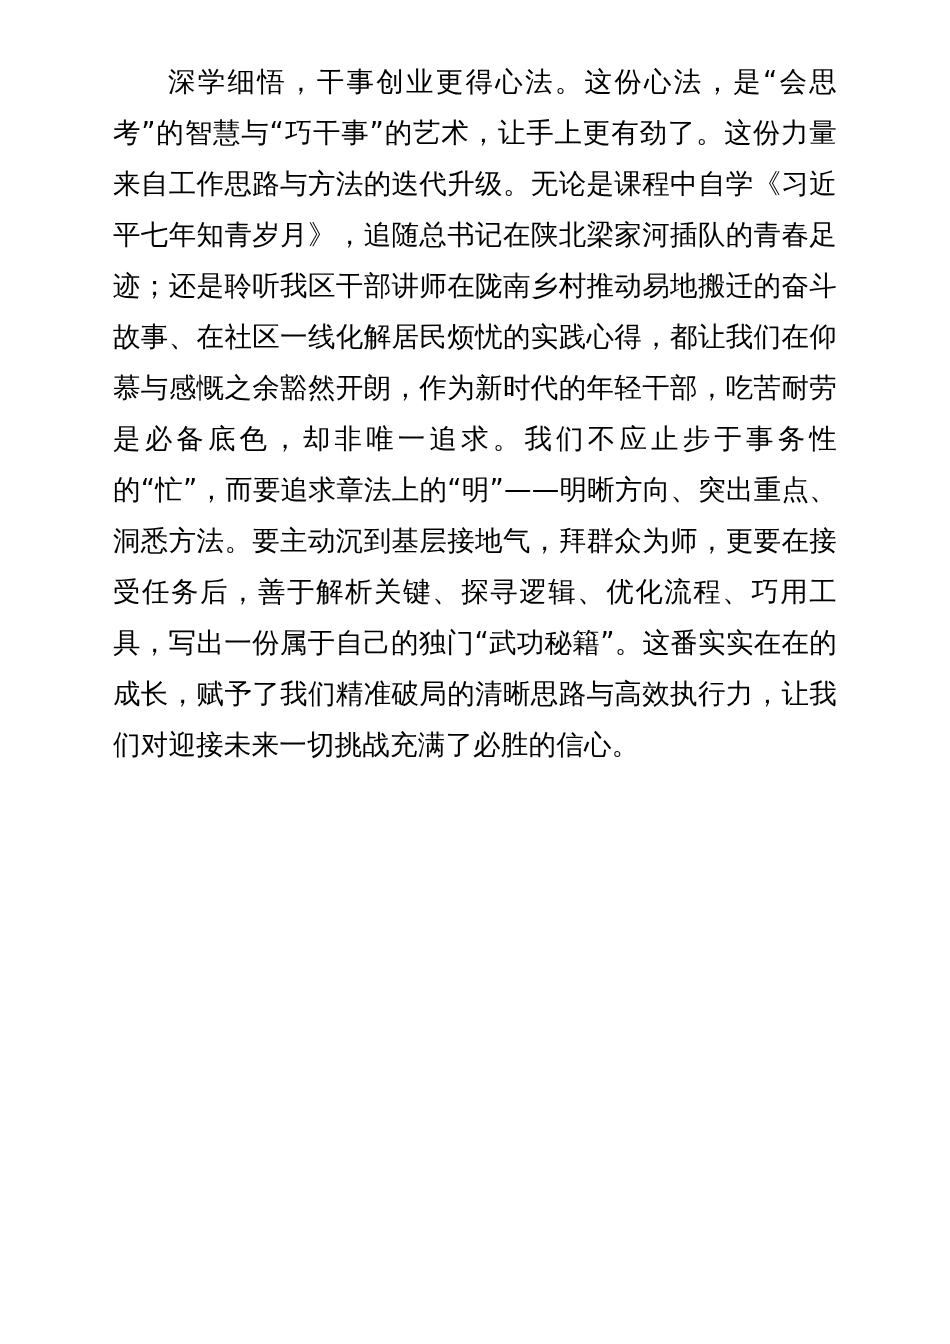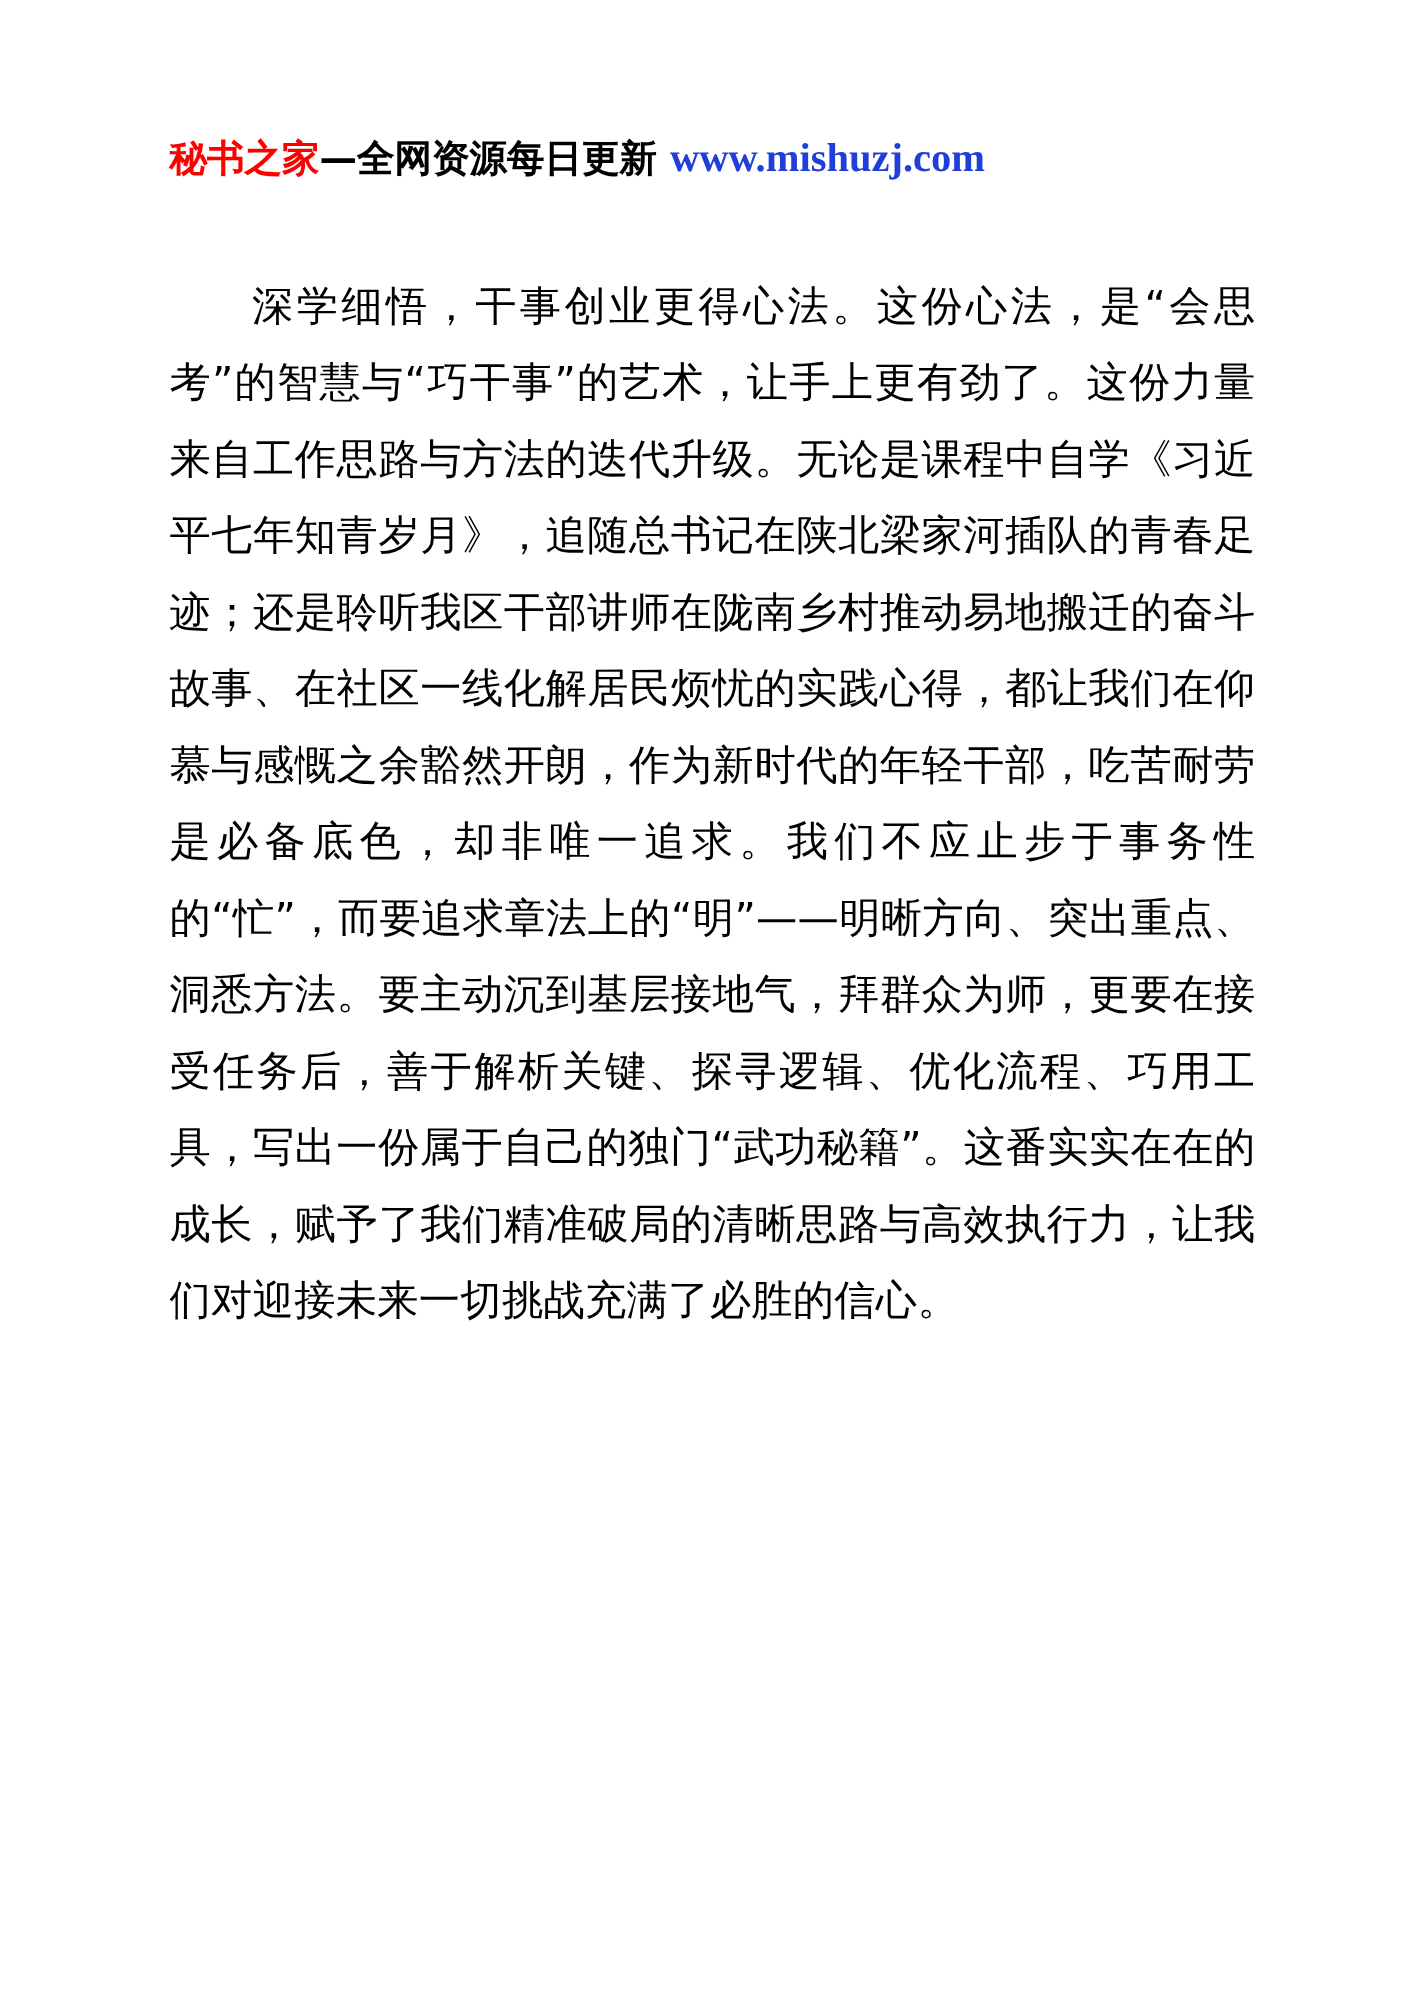--- a/index.html
+++ b/index.html
@@ -68,22 +68,19 @@
   .para + .para {
     margin-top: 0px;
   }
 </style>
 </head>
 <body>
 
 <div class="page">
   <div class="content">
 
-    <div class="header-line">
-      <span class="header-brand">秘书之家</span><span class="header-sub">—全网资源每日更新 </span><span class="header-url">www.mishuzj.com</span>
-    </div>
 
     <div class="body-text">
       <p class="para">深学细悟，干事创业更得心法。这份心法，是“会思考”的智慧与“巧干事”的艺术，让手上更有劲了。这份力量来自工作思路与方法的迭代升级。无论是课程中自学《习近平七年知青岁月》，追随总书记在陕北梁家河插队的青春足迹；还是聆听我区干部讲师在陇南乡村推动易地搬迁的奋斗故事、在社区一线化解居民烦忧的实践心得，都让我们在仰慕与感慨之余豁然开朗，作为新时代的年轻干部，吃苦耐劳是必备底色，却非唯一追求。我们不应止步于事务性的“忙”，而要追求章法上的“明”——明晰方向、突出重点、洞悉方法。要主动沉到基层接地气，拜群众为师，更要在接受任务后，善于解析关键、探寻逻辑、优化流程、巧用工具，写出一份属于自己的独门“武功秘籍”。这番实实在在的成长，赋予了我们精准破局的清晰思路与高效执行力，让我们对迎接未来一切挑战充满了必胜的信心。</p>
     </div>
 
   </div>
 </div>
 
 </body></html>

